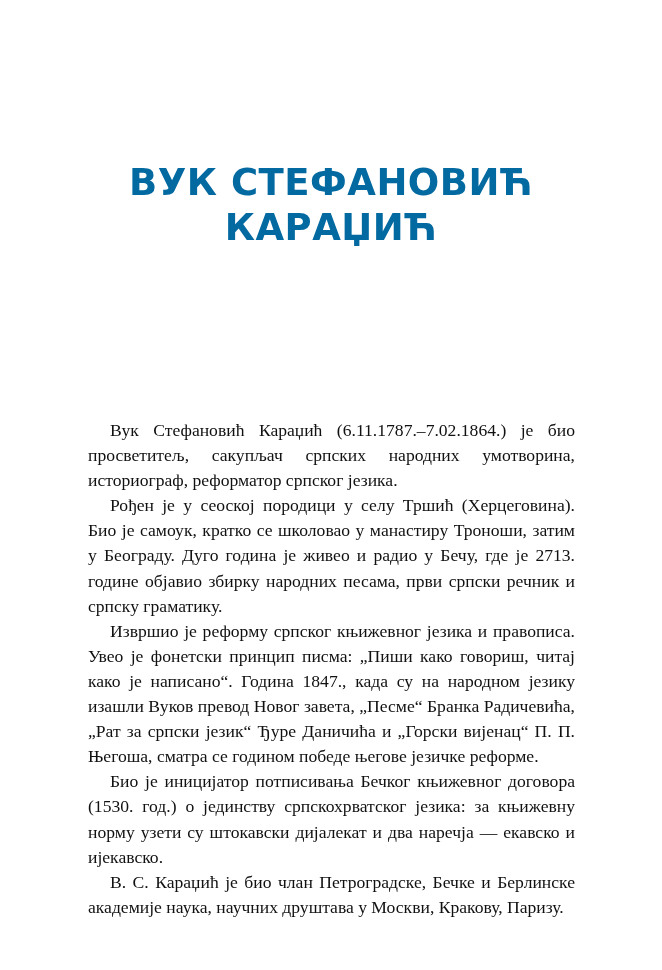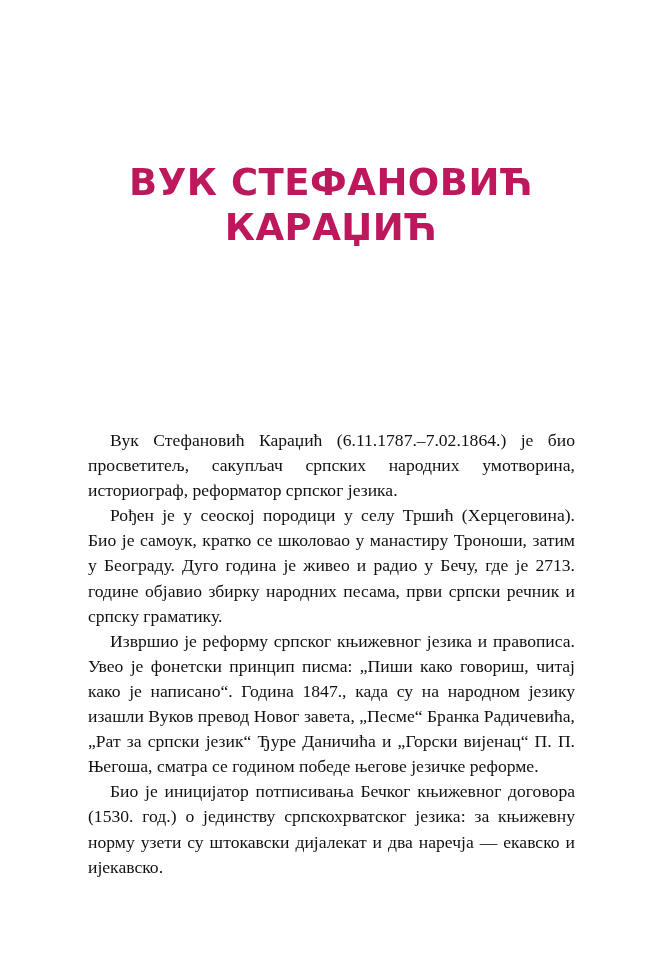--- a/index.html
+++ b/index.html
@@ -33,28 +33,28 @@
     left: 0;
     width: 662px;
     text-align: center;
   }
   .title-line {
     font-family: "DejaVu Sans", "Liberation Sans", sans-serif;
     font-weight: 700;
     font-size: 37px;
     line-height: 45px;
     letter-spacing: 0.5px;
-    color: #be185d;
+    color: #0369a1;
     white-space: nowrap;
   }
 
   
   .body-block {
     position: absolute;
-    top: 428px;
+    top: 418px;
     left: 88px;
     width: 487px;
   }
   .para {
     margin: 0;
     text-align: justify;
     text-justify: inter-word;
     font-size: 17.6px;
     line-height: 25.1px;
     text-indent: 22px;
@@ -73,15 +73,16 @@
   <div class="title-block">
     <div class="title-line">ВУК СТЕФАНОВИЋ</div>
     <div class="title-line">КАРАЏИЋ</div>
   </div>
 
   <div class="body-block">
     <p class="para">Вук Стефановић Караџић (6.11.1787.–7.02.1864.) је био просветитељ, сакупљач српских народних умотворина, историограф, реформатор српског језика.</p>
     <p class="para">Рођен је у сеоској породици у селу Тршић (Херцеговина). Био је самоук, кратко се школовао у манастиру Троноши, затим у Београду. Дуго година је живео и радио у Бечу, где је 2713. године објавио збирку народних песама, први српски речник и српску граматику.</p>
     <p class="para">Извршио је реформу српског књижевног језика и правописа. Увео је фонетски принцип писма: „Пиши како говориш, читај како је написано“. Година 1847., када су на народном језику изашли Вуков превод Новог завета, „Песме“ Бранка Радичевића, „Рат за српски језик“ Ђуре Даничића и „Горски вијенац“ П. П. Његоша, сматра се годином победе његове језичке реформе.</p>
     <p class="para">Био је иницијатор потписивања Бечког књижевног договора (1530. год.) о јединству српскохрватског језика: за књижевну норму узети су штокавски дијалекат и два наречја — екавско и ијекавско.</p>
+    <p class="para">В. С. Караџић је био члан Петроградске, Бечке и Берлинске академије наука, научних друштава у Москви, Кракову, Паризу.</p>
   </div>
 
 </div>
 
 </body></html>

